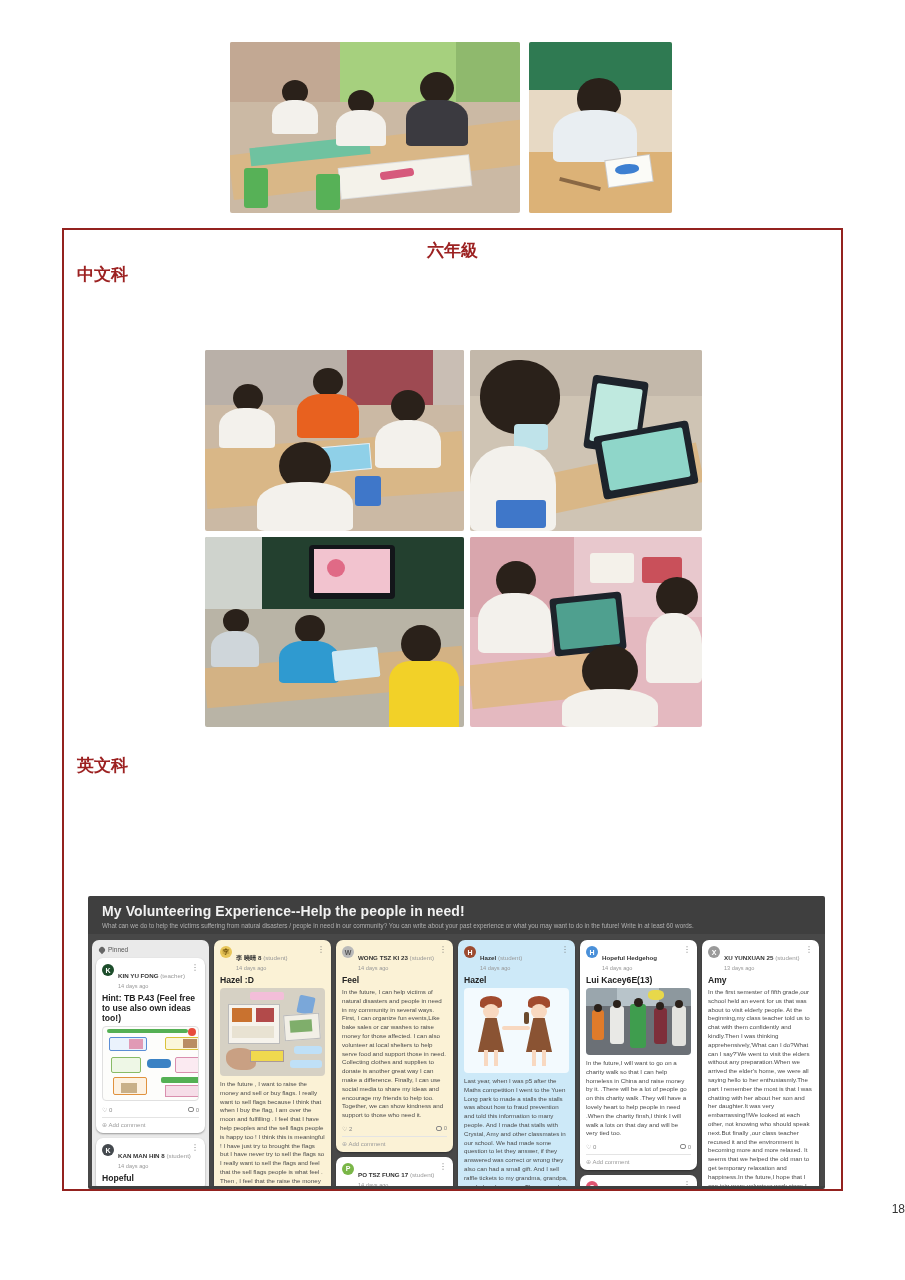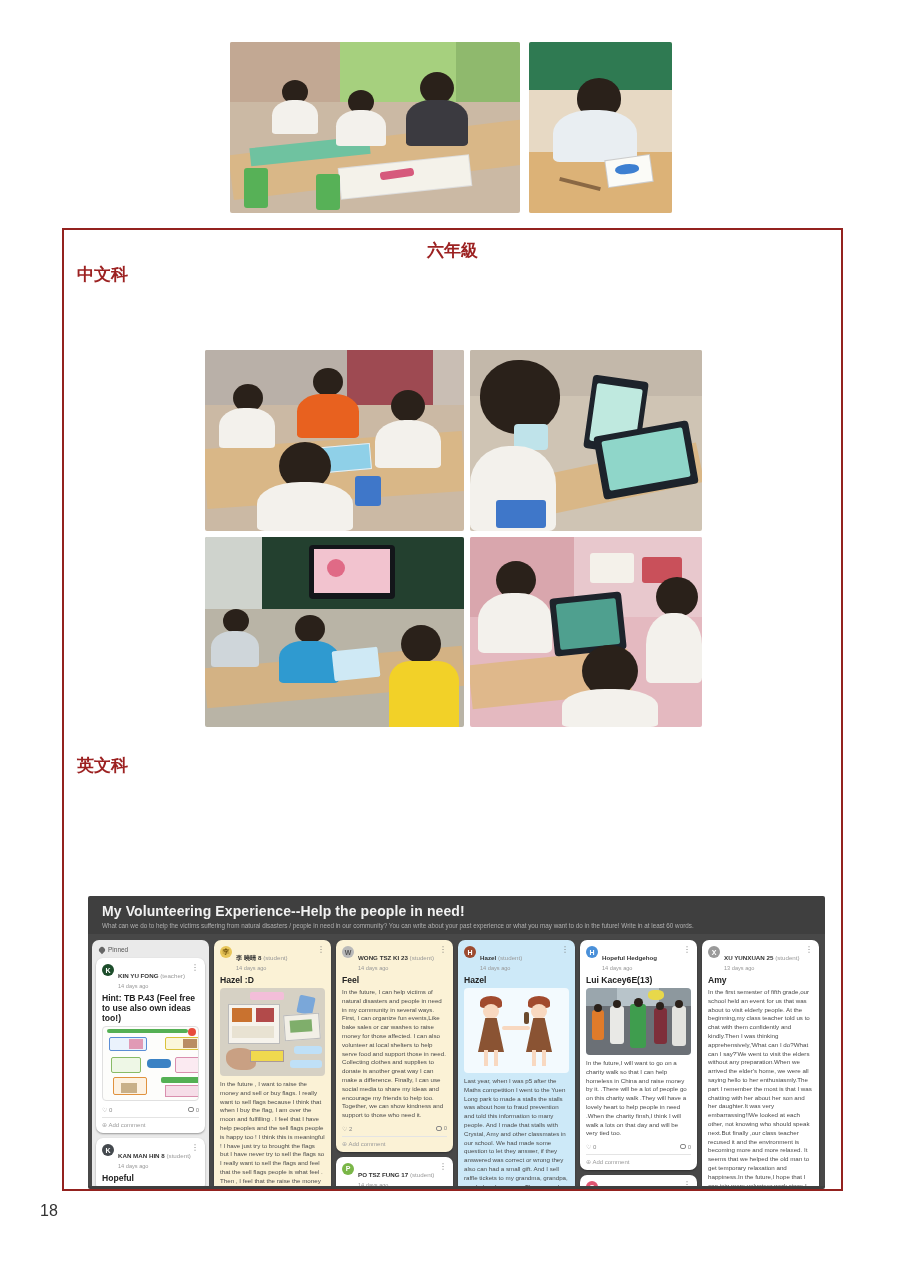--- a/index.html
+++ b/index.html
@@ -52,21 +52,21 @@
   .ctitle { font-size:8.6px; font-weight:bold; color:#222; margin:4px 0 3px; }
   .cbody { font-size:6.2px; color:#4a4a4a; line-height:1.42; }
   .cimg { border-radius:4px; margin:2px 0 4px; position:relative; overflow:hidden; }
   .cfoot { display:flex; justify-content:space-between; align-items:center; font-size:6px; color:#8a8a8a; margin-top:5px; }
   .heart:before { content:"♡ "; }
   .cmt { display:flex; align-items:center; gap:2px; }
   .bubble { width:6px; height:5px; border:1px solid #8a8a8a; border-radius:2px; }
   .addc { border-top:1px solid #e4e4e4; margin-top:4px; padding-top:3px; font-size:6px; color:#9a9a9a; }
   .addc:before { content:"⊕ "; color:#aaa; }
 
-  #page-number { position:absolute; left:0; right:0; top:1202px; text-align:left; font-size:16px; color:#333;padding-left:40px; }
+  #page-number { position:absolute; left:0; right:0; top:1202px; text-align:right; font-size:12px; color:#333;padding-left:40px; }
 </style>
 </head>
 <body>
 
 <div id="top-photos">
   <div class="ph" style="width:290px;height:171px;">
     <div class="abs" style="left:0;top:0;right:0;height:60px;background:linear-gradient(90deg,#c2a893 0 38%,#a6d07e 38% 78%,#8fb96d 78%);"></div>
     <div class="abs desk" style="left:0;top:95px;width:300px;height:45px;transform:rotate(-7deg);"></div>
     <div class="abs" style="left:20px;top:100px;width:120px;height:18px;background:#6fc2a0;transform:rotate(-6deg);"></div>
     <div class="abs" style="left:110px;top:120px;width:130px;height:30px;background:#f4f2ea;transform:rotate(-6deg);box-shadow:0 0 0 1px #ddd;"></div>

